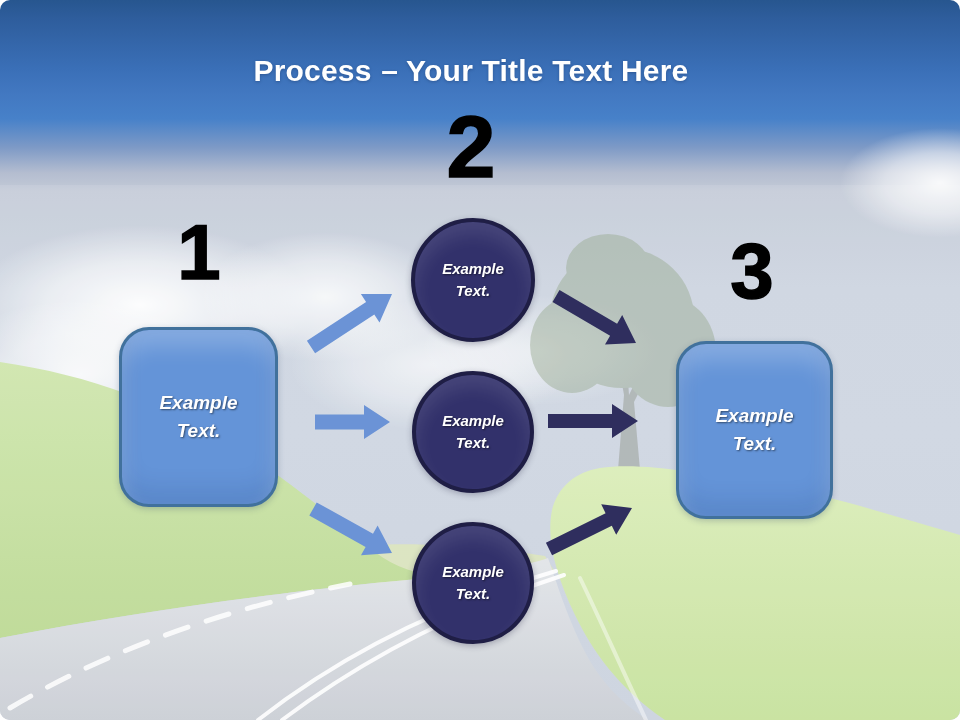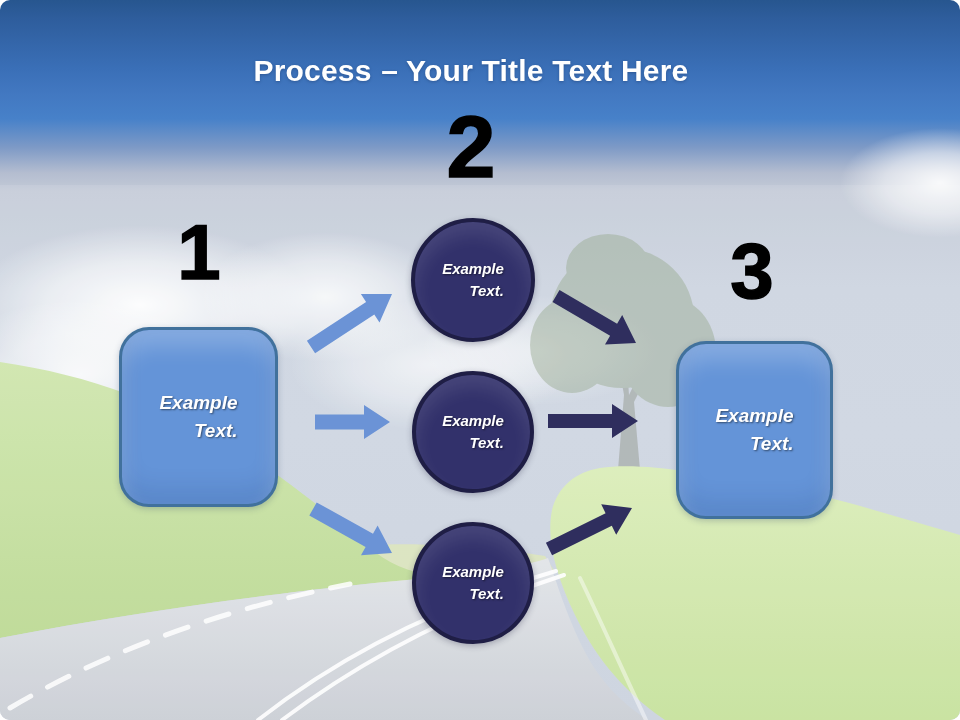--- a/index.html
+++ b/index.html
@@ -63,21 +63,21 @@
     border:4px solid var(--circle-border,#1f1e45);
     box-shadow:inset 0 12px 18px rgba(255,255,255,.10), 0 2px 6px rgba(30,30,60,.30);
     display:flex; align-items:center; justify-content:center;
   }
   .circle1 { left:411px; top:218px; width:124px; height:124px; }
   .circle2 { left:412px; top:371px; width:122px; height:122px; }
   .circle3 { left:412px; top:522px; width:122px; height:122px; }
   
   .shape-label {
     color:var(--box-text,#fff); font-weight:700; font-style:italic;
-    text-align:right; white-space:pre-line;
+    text-align:center; white-space:pre-line;
     text-shadow:1px 1px 2px rgba(0,0,0,.5);
   }
   .box-label    { font-size:19px; line-height:1.5; }
   .circle-label { font-size:15px; line-height:1.5; color:var(--circle-text,#fff); }
   
   .arrows { position:absolute; inset:0; width:100%; height:100%; pointer-events:none; }
   .arrow-light { fill:var(--arrow-light-fill,#6b93d6); }
   .arrow-dark  { fill:var(--arrow-dark-fill,#2f2e5e); }
 </style>
 </head>

